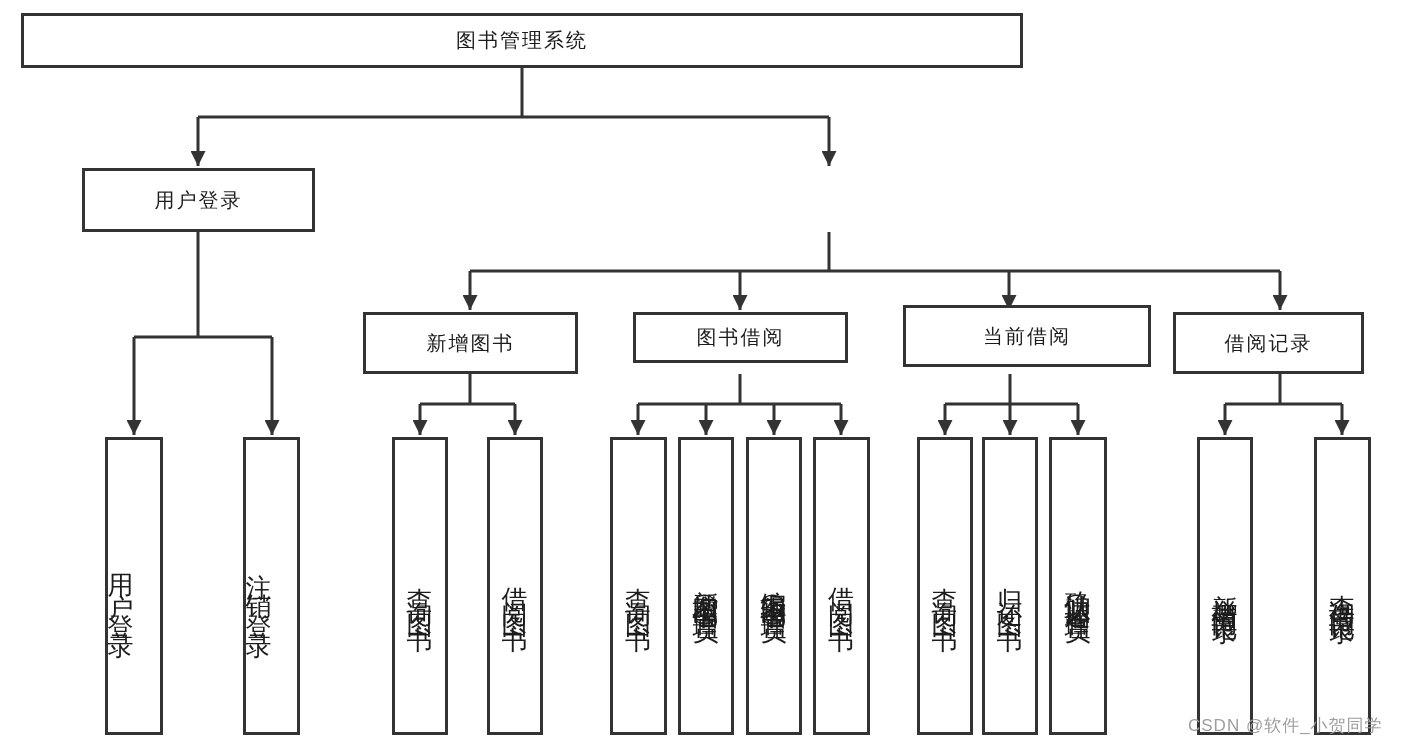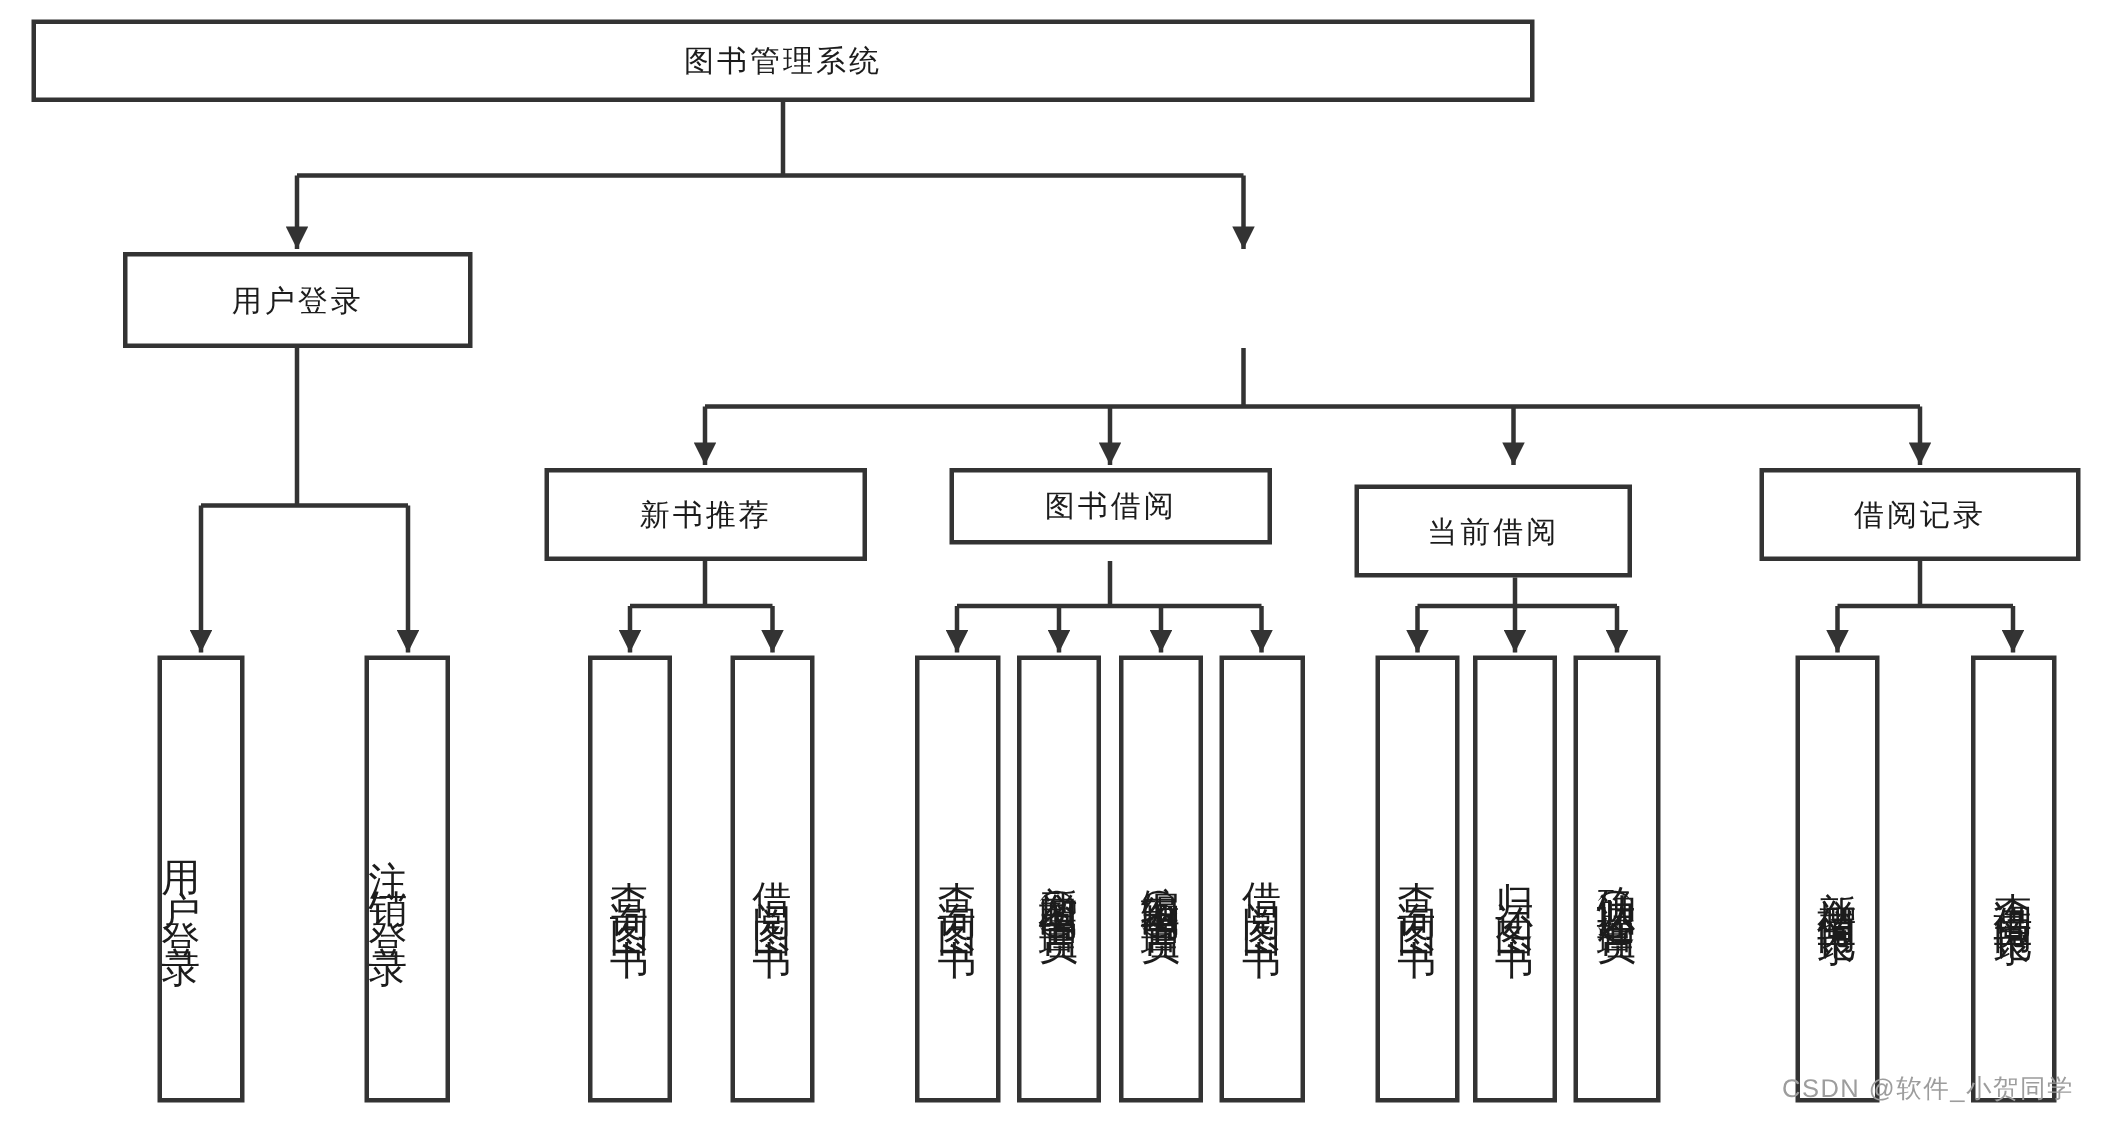--- a/index.html
+++ b/index.html
@@ -69,29 +69,29 @@
 
   <div class="box hbox" style="left:21px;top:13px;width:1002px;height:55px">
     <span class="lbl">图书管理系统</span>
   </div>
 
   <div class="box hbox" style="left:82px;top:168px;width:233px;height:64px">
     <span class="lbl">用户登录</span>
   </div>
 
   <div class="box hbox" style="left:363px;top:312px;width:215px;height:62px">
-    <span class="lbl">新书推荐</span>
+    <span class="lbl">新增图书</span>
   </div>
   <div class="box hbox" style="left:633px;top:312px;width:215px;height:51px">
     <span class="lbl">图书借阅</span>
   </div>
-  <div class="box hbox" style="left:903px;top:323px;width:185px;height:62px">
+  <div class="box hbox" style="left:903px;top:305px;width:248px;height:62px">
     <span class="lbl">当前借阅</span>
   </div>
-  <div class="box hbox" style="left:1173px;top:312px;width:214px;height:62px">
+  <div class="box hbox" style="left:1173px;top:312px;width:191px;height:62px">
     <span class="lbl">借阅记录</span>
   </div>
 
   <div class="box vbox vx" style="left:105px;top:437px;width:58px;height:298px">
     <span class="lbl">用户登录</span>
   </div>
   <div class="box vbox vx" style="left:243px;top:437px;width:57px;height:298px">
     <span class="lbl">注销登录</span>
   </div>
 

